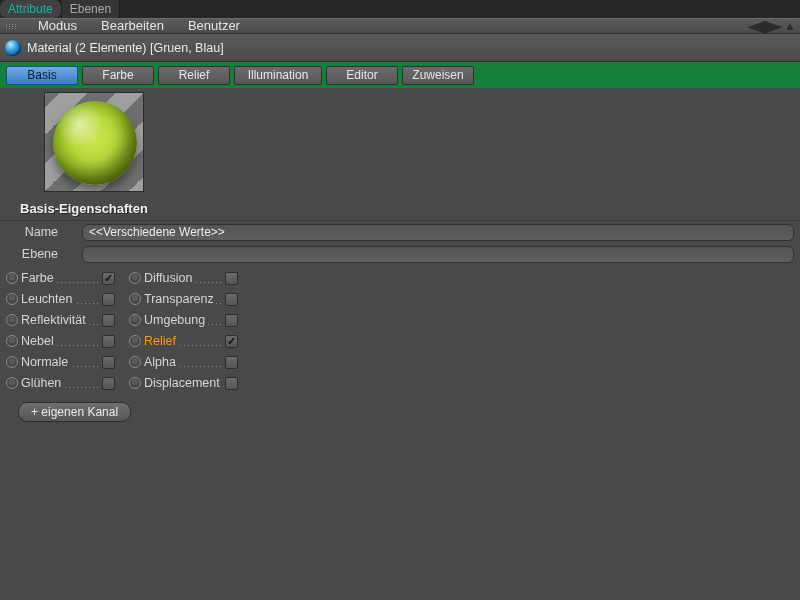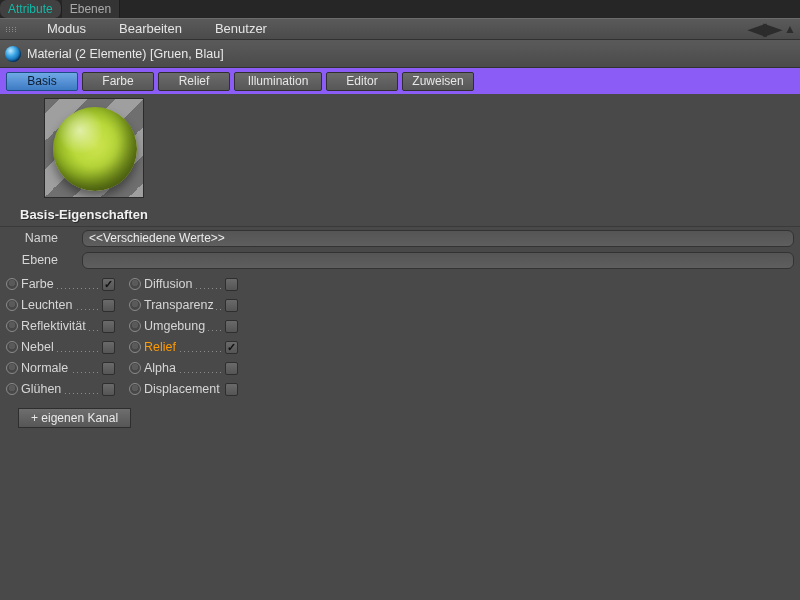--- a/index.html
+++ b/index.html
@@ -4,36 +4,36 @@
 <style>
   * { box-sizing: border-box; margin: 0; padding: 0; font-family: "Helvetica Neue", Arial, sans-serif; }
   body { background: #494949; color: #ccc; font-size: 12px; width: 800px; height: 600px; overflow: hidden; user-select: none; }
 
   
   .top-tabs { display: flex; background: #262626; height: 18px; align-items: stretch; }
   .top-tab { padding: 1px 8px 0 8px; font-size: 12px; line-height: 17px; color: #aaa; background: #343434; border-right: 1px solid #1d1d1d; }
   .top-tab.active { background: #414141; color: #14b8a6; font-weight: 400; border-radius: 7px; }
 
   
-  .menu-bar { display: flex; align-items: center; height: 22px; background: linear-gradient(#5a5a5a,#4b4b4b); border-top: 1px solid #6c6c6c; border-bottom: 1px solid #313131; padding-left: 4px; gap: 13px; }
+  .menu-bar { display: flex; align-items: center; height: 16px; background: linear-gradient(#5a5a5a,#4b4b4b); border-top: 1px solid #6c6c6c; border-bottom: 1px solid #313131; padding-left: 4px; gap: 4px; }
   .grip { display: inline-flex; flex-direction: column; gap: 1px; margin-right: 6px; padding: 2px 2px; }
   .grip span { width: 10px; height: 1px; background: repeating-linear-gradient(90deg,#8a8a8a 0 1px,transparent 1px 3px); }
   .menu-item { color: #e5e5e5; padding: 0 10px; font-size: 13px; line-height: 22px; }
   .menu-bar .spacer { flex: 1; }
   .nav-arrows { display: flex; align-items: center; gap: 2px; padding-right: 4px; }
   .nav-arrow { font-size: 18px; color: #2c2c2c; line-height: 1; transform: scaleX(1.4); }
   .nav-arrow.up { font-size: 12px; color: #2c2c2c; transform: none; margin-left: 2px; }
 
   
   .mat-header { display: flex; align-items: center; height: 28px; background: linear-gradient(#5a5a5a,#4b4b4b); border-bottom: 1px solid #313131; padding-left: 5px; gap: 6px; }
   .mat-icon { width: 16px; height: 16px; border-radius: 50%; background: radial-gradient(circle at 35% 30%, #bfe9ff 0%, #3aa6e6 35%, #0d5fa7 70%, #063761 100%); box-shadow: inset -1px -1px 2px rgba(0,0,0,.5); }
   .mat-title { color: #e9e9e9; font-size: 12.5px; }
 
   
-  .sub-tabs { display: flex; gap: 4px; padding: 4px 6px 3px 6px; background: #8b5cf6; }
+  .sub-tabs { display: flex; gap: 4px; padding: 4px 6px 3px 6px; background: #15803d; }
   .sub-tab { width: 72px; text-align: center; font-size: 12px; line-height: 15px; padding: 1px 0; background: linear-gradient(#6b6b6b,#575757); color: #e6e6e6; border: 1px solid #2f2f2f; border-radius: 2px; }
   .sub-tab.active { background: linear-gradient(#6fa9e6,#3d7bc3); color: #0c1e33; font-weight: 500; border-color: #1e4d84; }
   .sub-tab.wide { width: 88px; }
 
   
   .preview-wrap { padding: 4px 0 6px 44px; }
   .preview { width: 100px; height: 100px; border: 1px solid #2b2b2b; position: relative; overflow: hidden;
     background:
       linear-gradient(135deg, #6f6f6f 12.5%, transparent 12.5%, transparent 37.5%, #6f6f6f 37.5%, #6f6f6f 62.5%, transparent 62.5%, transparent 87.5%, #6f6f6f 87.5%) 0 0/56px 56px,
       #9f9f9f;
@@ -65,21 +65,21 @@
     content: ""; position: absolute; left: 0; right: 0; bottom: 2px; height: 1px;
     background: repeating-linear-gradient(90deg,#8c8c8c 0 1px,transparent 1px 4px);
     z-index: 0;
   }
   .dots > span { position: relative; background: #494949; padding-right: 2px; z-index: 1; }
   .chk { width: 13px; height: 13px; border: 1px solid #2e2e2e; background: linear-gradient(#6a6a6a,#555); border-radius: 2px; display: inline-flex; align-items: center; justify-content: center; font-size: 11px; line-height: 1; color: #111; }
   .chk.checked::before { content: "✓"; font-weight: 700; }
 
   
   .btn-row { padding: 2px 0 0 18px; }
-  .pill-btn { display: inline-block; padding: 2px 12px; font-size: 12px; color: #eaeaea; background: linear-gradient(#6e6e6e,#565656); border: 1px solid #2e2e2e; border-radius: 0; }
+  .pill-btn { display: inline-block; padding: 2px 12px; font-size: 12px; color: #eaeaea; background: linear-gradient(#6e6e6e,#565656); border: 1px solid #2e2e2e; border-radius: 9px; }
 </style>
 </head>
 <body>
 
 <div class="top-tabs">
   <div class="top-tab active">Attribute</div>
   <div class="top-tab">Ebenen</div>
 </div>
 
 <div class="menu-bar">

